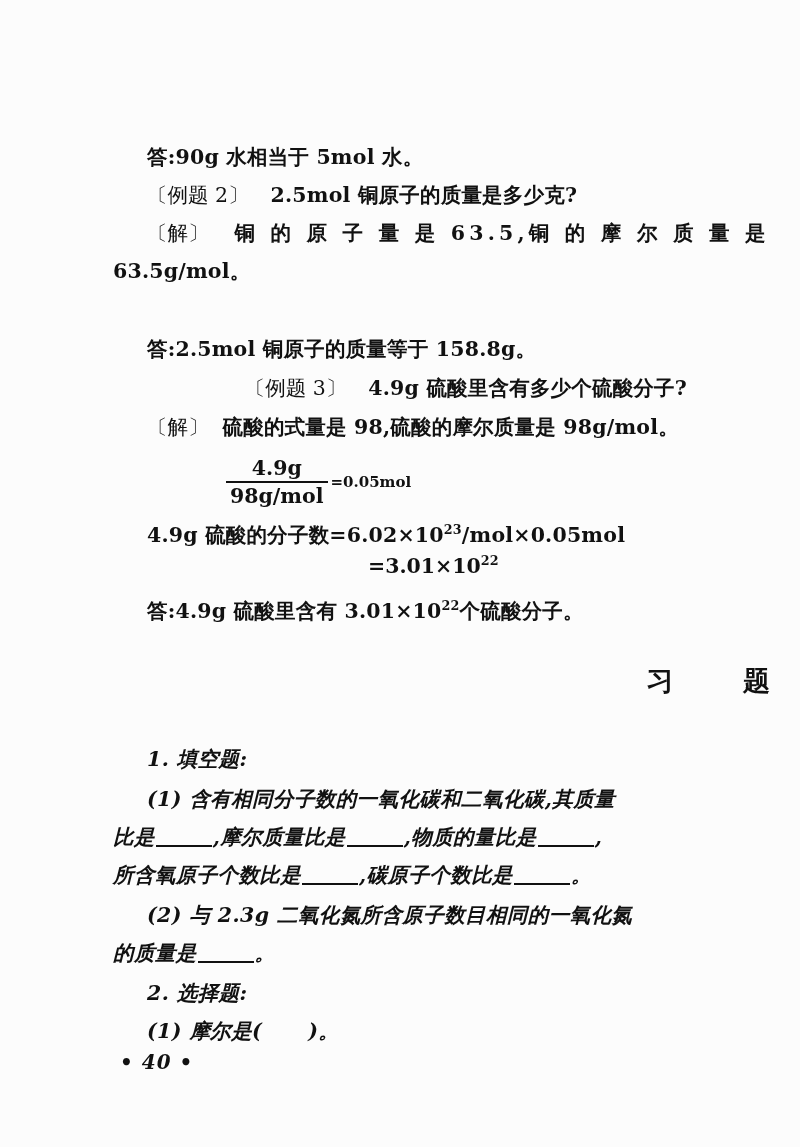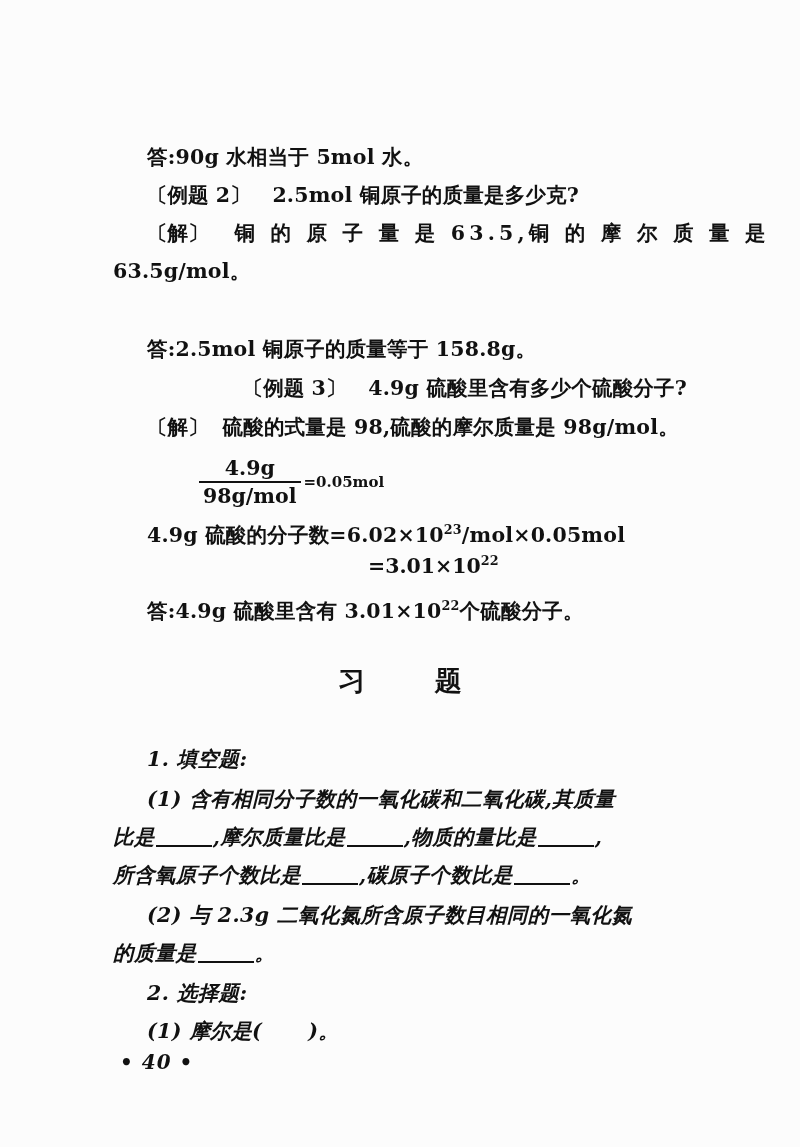--- a/index.html
+++ b/index.html
@@ -35,38 +35,38 @@
     white-space: nowrap;
     letter-spacing: 0.2px;
     font-family: "DejaVu Serif", "Liberation Serif", serif;
     font-weight: 700;
   }
   .ln.indent { text-indent: 34px; }
   .ln.flush  { text-indent: 0; }
   .ln.tracked2 {
     letter-spacing: 0.6px;
   }
-  .lbl { font-weight: 700; letter-spacing: 0px; }
+  .lbl { font-weight: 400; letter-spacing: 0px; }
   sup {
     font-size: 0.62em;
     vertical-align: super;
     line-height: 0;
     font-weight: 700;
   }
 
   
   .frac-line {
     position: absolute;
     left: 113px;
     width: 574px;
     text-align: left;
   }
   .frac-wrap {
     display: inline-block;
-    margin-left: 86px;
+    margin-left: 113px;
     vertical-align: middle;
   }
   .frac {
     display: inline-block;
     vertical-align: middle;
     text-align: center;
     font-size: 20.5px;
     font-weight: 700;
   }
   .frac .numer {
@@ -98,21 +98,21 @@
     font-weight: 700;
     white-space: nowrap;
   }
   .cont-inner { display: inline-block; margin-left: 255px; }
 
   
   .sec-head {
     position: absolute;
     left: 0;
     width: 800px;
-    text-align: center;
+    text-align: right;
     font-size: 27px;
     font-weight: 900;
     letter-spacing: 30px;
     text-indent: 30px;
     font-family: "DejaVu Serif", "Liberation Serif", serif;
   }
 
   
   .ex {
     position: absolute;

